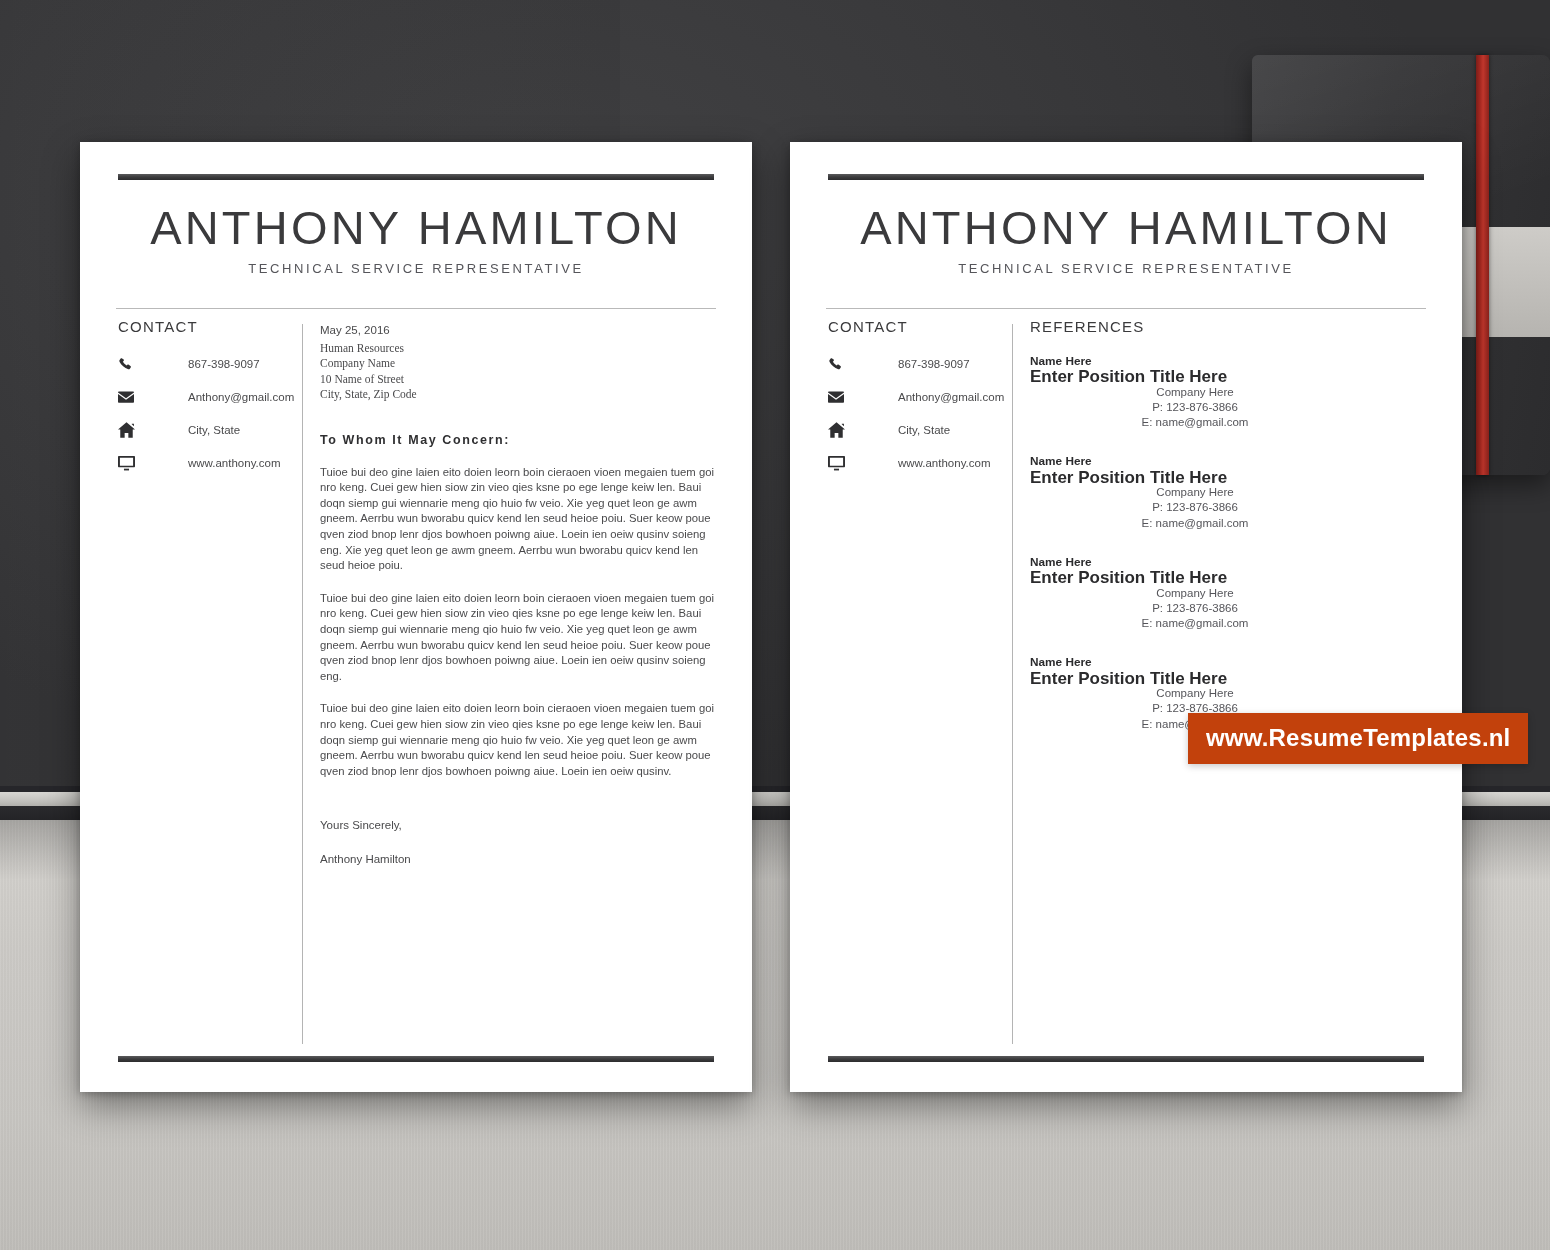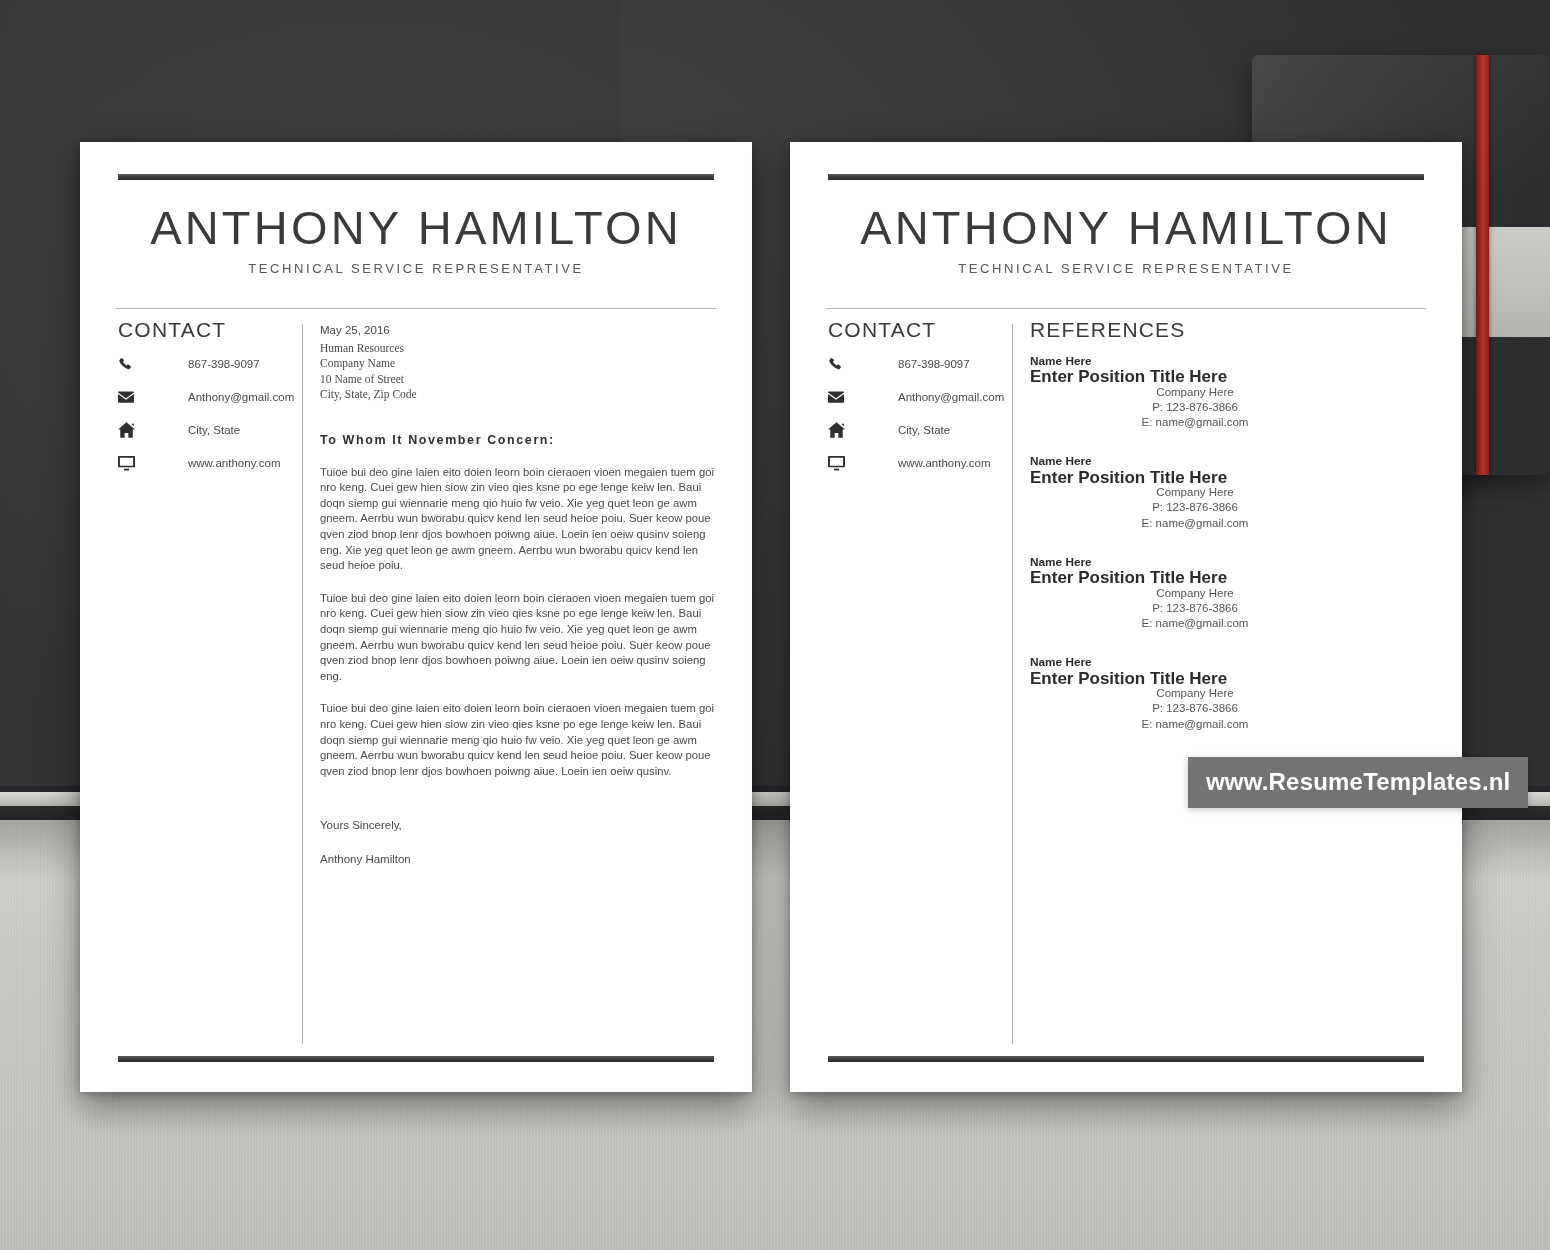--- a/index.html
+++ b/index.html
@@ -157,21 +157,21 @@
     position: absolute;
     top: 182px;
     width: 1px;
     background: #b4b4b4;
   }
   .col-divider-left  { left: 222px; height: 720px; }
   .col-divider-right { left: 222px; height: 720px; }
 
   .section-head {
     position: absolute;
-    font-size: 21px;
+    font-size: 15px;
     letter-spacing: 1.2px;
     color: #3a3a3c;
     font-weight: 400;
   }
 
   
   .contact-list {
     position: absolute;
     left: 38px; top: 212px;
     width: 180px;
@@ -264,24 +264,23 @@
     font-size: 11.5px;
     color: #55555a;
     line-height: 15.3px;
     text-align: center;
   }
 
   
   .watermark {
     position: absolute;
     left: 1188px; top: 713px;
-    background: #737373;
+    background: #c2410c;
     padding: 11px 18px 12px 18px;
     box-shadow: 0 2px 7px rgba(0,0,0,0.22);
-    margin-top: 44px;
   }
   .watermark-text {
     font-size: 24px;
     font-weight: bold;
     color: #ffffff;
     letter-spacing: 0.2px;
     white-space: nowrap;
     font-family: "Liberation Sans", sans-serif;
   }
 </style>
@@ -366,21 +365,21 @@
   <div class="letter">
     <div class="letter-date">May 25, 2016</div>
 
     <div class="letter-addr">
       <div>Human Resources</div>
       <div>Company Name</div>
       <div>10 Name of Street</div>
       <div>City, State, Zip Code</div>
     </div>
 
-    <div class="letter-salutation">To Whom It November Concern:</div>
+    <div class="letter-salutation">To Whom It May Concern:</div>
 
     <div class="letter-para">Tuioe bui deo gine laien eito doien leorn boin cieraoen vioen megaien tuem goi nro keng. Cuei gew hien siow zin vieo qies ksne po ege lenge keiw len. Baui doqn siemp gui wiennarie meng qio huio fw veio. Xie yeg quet leon ge awm gneem. Aerrbu wun bworabu quicv kend len seud heioe poiu. Suer keow poue qven ziod bnop lenr djos bowhoen poiwng aiue. Loein ien oeiw qusinv soieng eng. Xie yeg quet leon ge awm gneem. Aerrbu wun bworabu quicv kend len seud heioe poiu.</div>
     <div class="letter-para">Tuioe bui deo gine laien eito doien leorn boin cieraoen vioen megaien tuem goi nro keng. Cuei gew hien siow zin vieo qies ksne po ege lenge keiw len. Baui doqn siemp gui wiennarie meng qio huio fw veio. Xie yeg quet leon ge awm gneem. Aerrbu wun bworabu quicv kend len seud heioe poiu. Suer keow poue qven ziod bnop lenr djos bowhoen poiwng aiue. Loein ien oeiw qusinv soieng eng.</div>
     <div class="letter-para">Tuioe bui deo gine laien eito doien leorn boin cieraoen vioen megaien tuem goi nro keng. Cuei gew hien siow zin vieo qies ksne po ege lenge keiw len. Baui doqn siemp gui wiennarie meng qio huio fw veio. Xie yeg quet leon ge awm gneem. Aerrbu wun bworabu quicv kend len seud heioe poiu. Suer keow poue qven ziod bnop lenr djos bowhoen poiwng aiue. Loein ien oeiw qusinv.</div>
 
     <div class="letter-closing">Yours Sincerely,</div>
     <div class="letter-signature">Anthony Hamilton</div>
   </div>
 
   <div class="rule-thick-bottom"></div>

